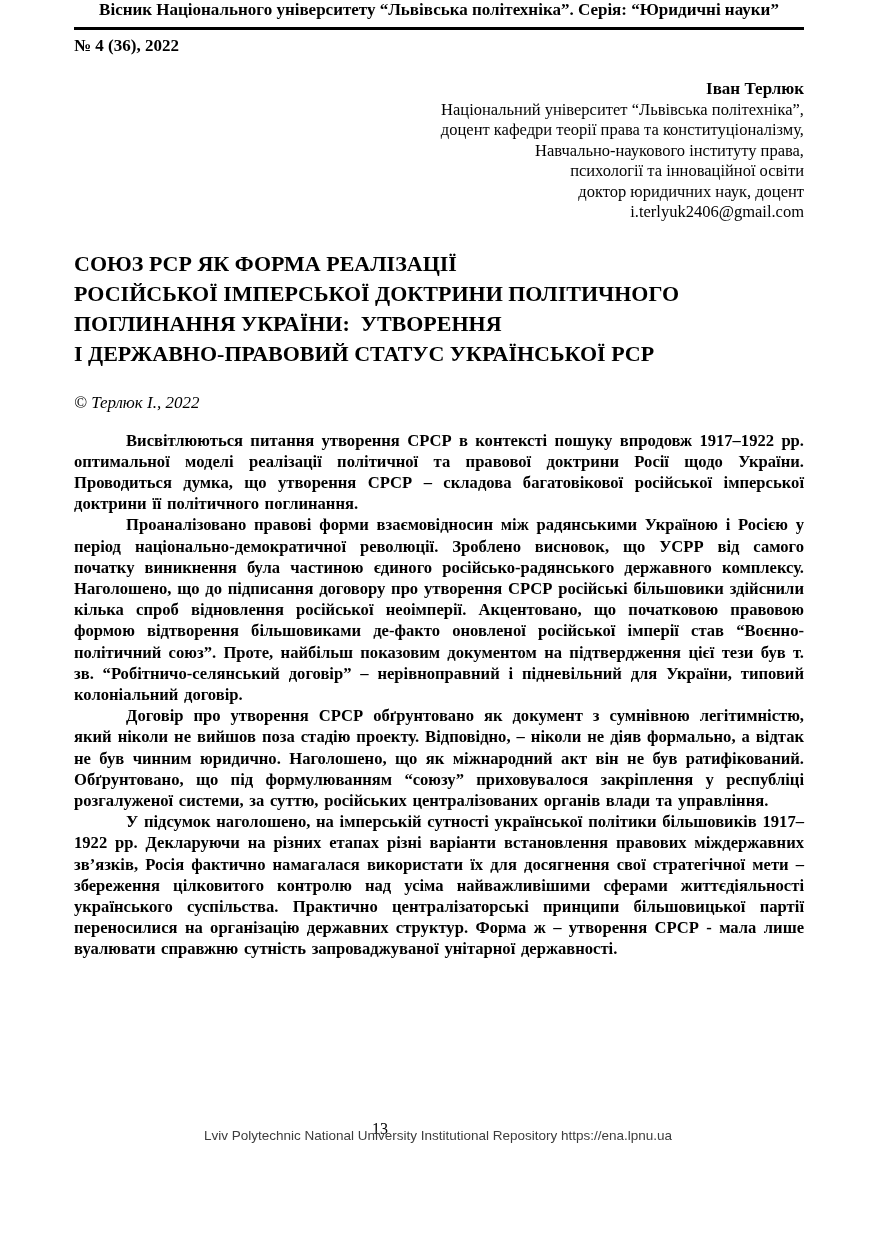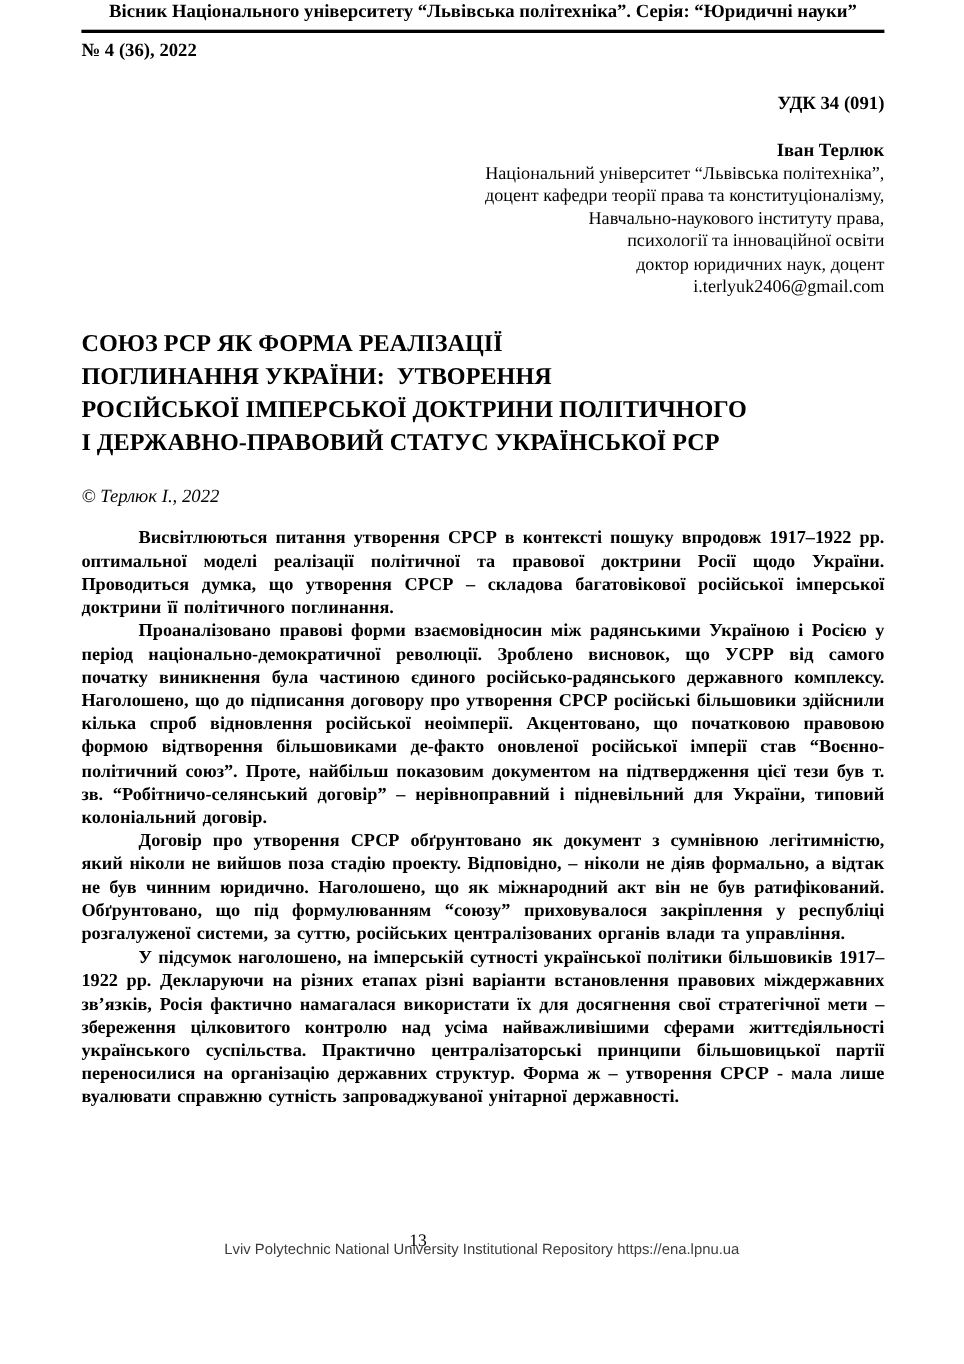--- a/index.html
+++ b/index.html
@@ -96,36 +96,35 @@
 </style>
 </head>
 <body>
 
 <div class="content">
 
   <div class="journal-header">Вісник Національного університету “Львівська політехніка”. Серія: “Юридичні науки”</div>
 
   <div class="journal-issue">№ 4 (36), 2022</div>
 
-  <div class="udc">УДК 34 (091)</div>
 
   <div class="author-block">
     <div class="author-name">Іван Терлюк</div>
     <div>Національний університет “Львівська політехніка”,</div>
     <div>доцент кафедри теорії права та конституціоналізму,</div>
     <div>Навчально-наукового інституту права,</div>
     <div>психології та інноваційної освіти</div>
     <div>доктор юридичних наук, доцент</div>
     <div>i.terlyuk2406@gmail.com</div>
   </div>
 
   <div class="article-title">
     <div class="title-line">СОЮЗ РСР ЯК ФОРМА РЕАЛІЗАЦІЇ</div>
+    <div class="title-line">РОСІЙСЬКОЇ ІМПЕРСЬКОЇ ДОКТРИНИ ПОЛІТИЧНОГО</div>
     <div class="title-line">ПОГЛИНАННЯ УКРАЇНИ:  УТВОРЕННЯ</div>
-    <div class="title-line">РОСІЙСЬКОЇ ІМПЕРСЬКОЇ ДОКТРИНИ ПОЛІТИЧНОГО</div>
     <div class="title-line">І ДЕРЖАВНО-ПРАВОВИЙ СТАТУС УКРАЇНСЬКОЇ РСР</div>
   </div>
 
 
   <div class="copyright-line">© Терлюк І., 2022</div>
 
   <div class="abstract">
     <p>Висвітлюються питання утворення СРСР в контексті пошуку впродовж 1917–1922 рр. оптимальної моделі реалізації політичної та правової доктрини Росії щодо України. Проводиться думка, що утворення СРСР – складова багатовікової російської імперської доктрини її політичного поглинання.</p>
     <p>Проаналізовано правові форми взаємовідносин між радянськими Україною і Росією у період національно-демократичної революції. Зроблено висновок, що УСРР від самого початку виникнення була частиною єдиного російсько-радянського державного комплексу. Наголошено, що до підписання договору про утворення СРСР російські більшовики здійснили кілька спроб відновлення російської неоімперії. Акцентовано, що початковою правовою формою відтворення більшовиками де-факто оновленої російської імперії став “Воєнно-політичний союз”. Проте, найбільш показовим документом на підтвердження цієї тези був т. зв. “Робітничо-селянський договір” – нерівноправний і підневільний для України, типовий колоніальний договір.</p>
     <p>Договір про утворення СРСР обґрунтовано як документ з сумнівною легітимністю, який ніколи не вийшов поза стадію проекту. Відповідно, – ніколи не діяв формально, а відтак не був чинним юридично. Наголошено, що як міжнародний акт він не був ратифікований. Обґрунтовано, що під формулюванням “союзу” приховувалося закріплення у республіці розгалуженої системи, за суттю, російських централізованих органів влади та управління.</p>

